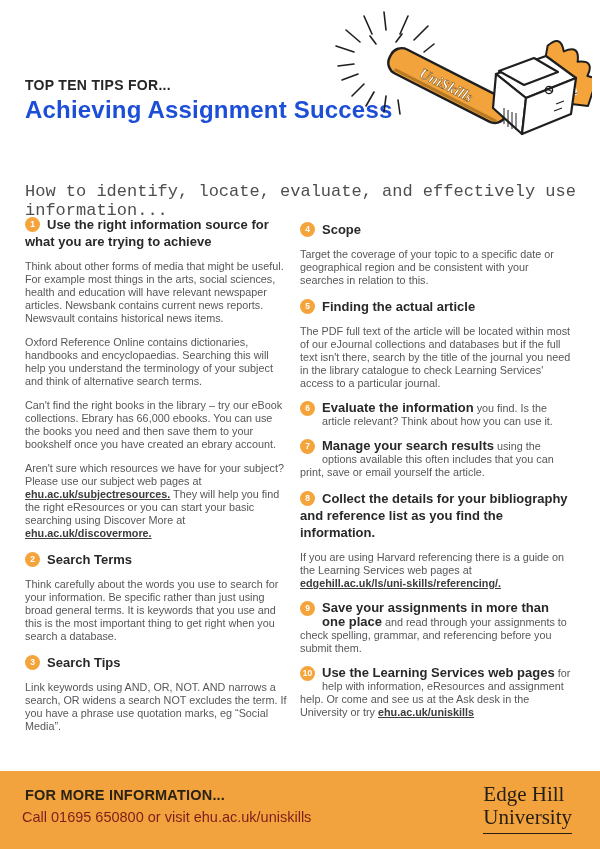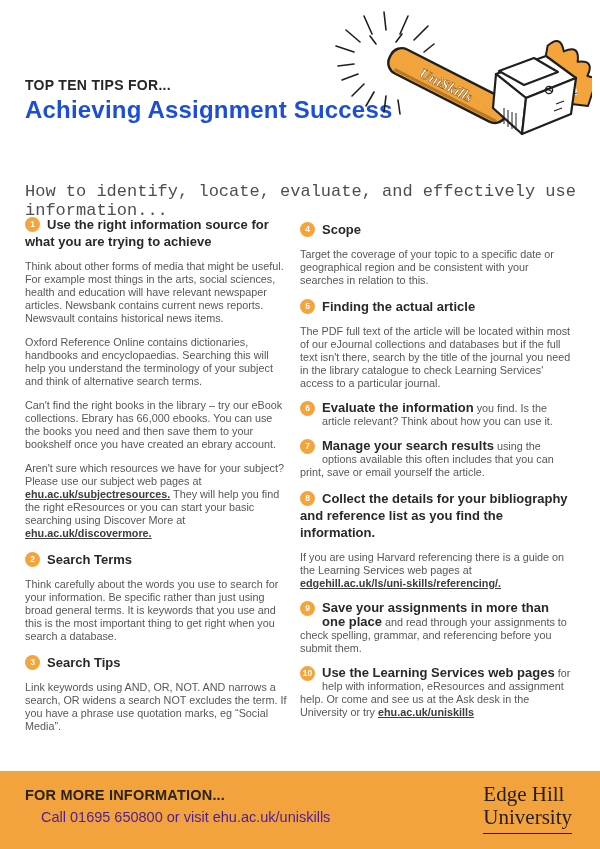--- a/index.html
+++ b/index.html
@@ -31,21 +31,21 @@
     line-height:15px;text-align:center;margin:0 7px 0 0;letter-spacing:0;
   }
   .tip-heading .num{margin-top:1px;}
   .seg-b{font-weight:bold;color:#3d3d40;}
   .seg-u{text-decoration:underline;}
   .seg-h{font-size:13px;font-weight:bold;color:#29292b;line-height:14px;text-align:right;}
   
   .footer{position:absolute;left:0;bottom:0;width:600px;height:78px;background:#F2A33D;}
   .footer-heading{position:absolute;left:25px;top:16px;font-size:14.5px;font-weight:bold;
     color:#2a2313;letter-spacing:.2px;}
-  .footer-contact{position:absolute;left:41px;top:38px;font-size:14.5px;color:#4c1d95;}
+  .footer-contact{position:absolute;left:22px;top:38px;font-size:14.5px;color:#7f1d1d;}
   .logo{position:absolute;right:28px;top:12px;text-align:left;
     font-family:"Liberation Serif", serif;color:#241e13;}
   .logo-line1{font-size:21px;line-height:23px;}
   .logo-line2{font-size:21px;line-height:23px;}
   .logo-rule{height:0;border-top:1px solid #241e13;margin-top:4px;}
 </style>
 </head>
 <body>
 
 <div class="kicker">TOP TEN TIPS FOR...</div>

